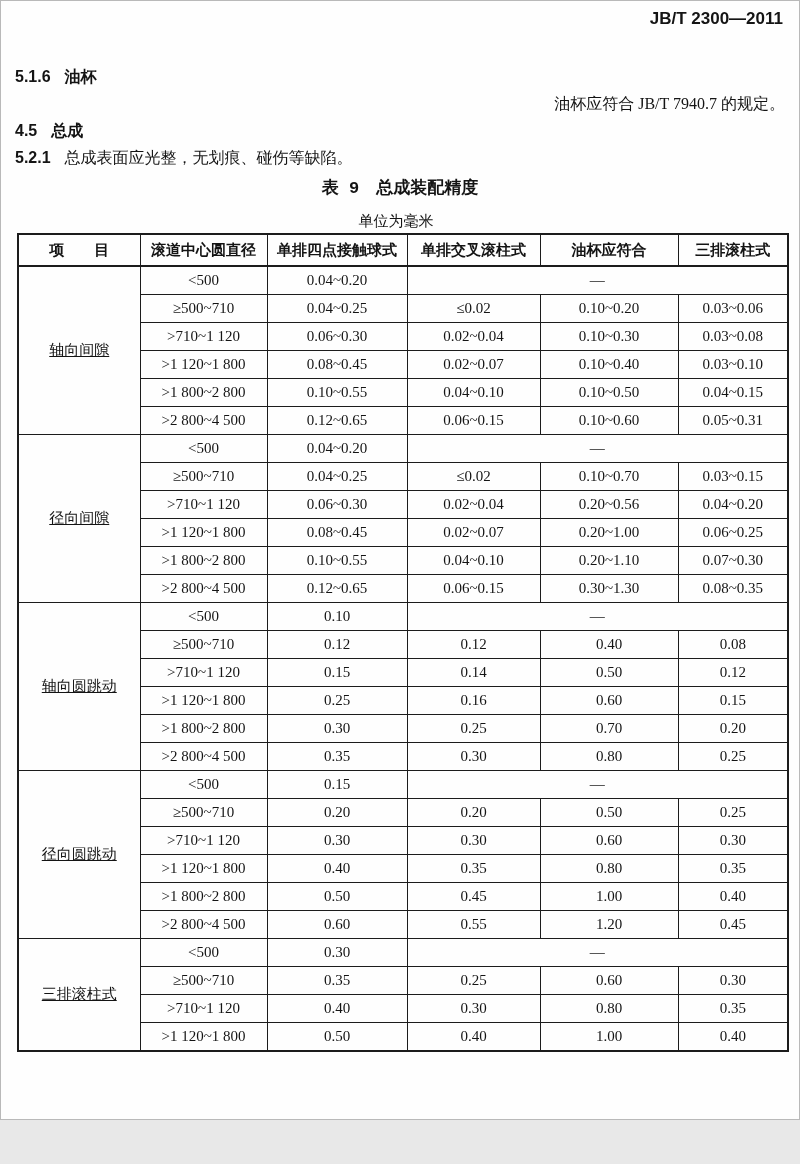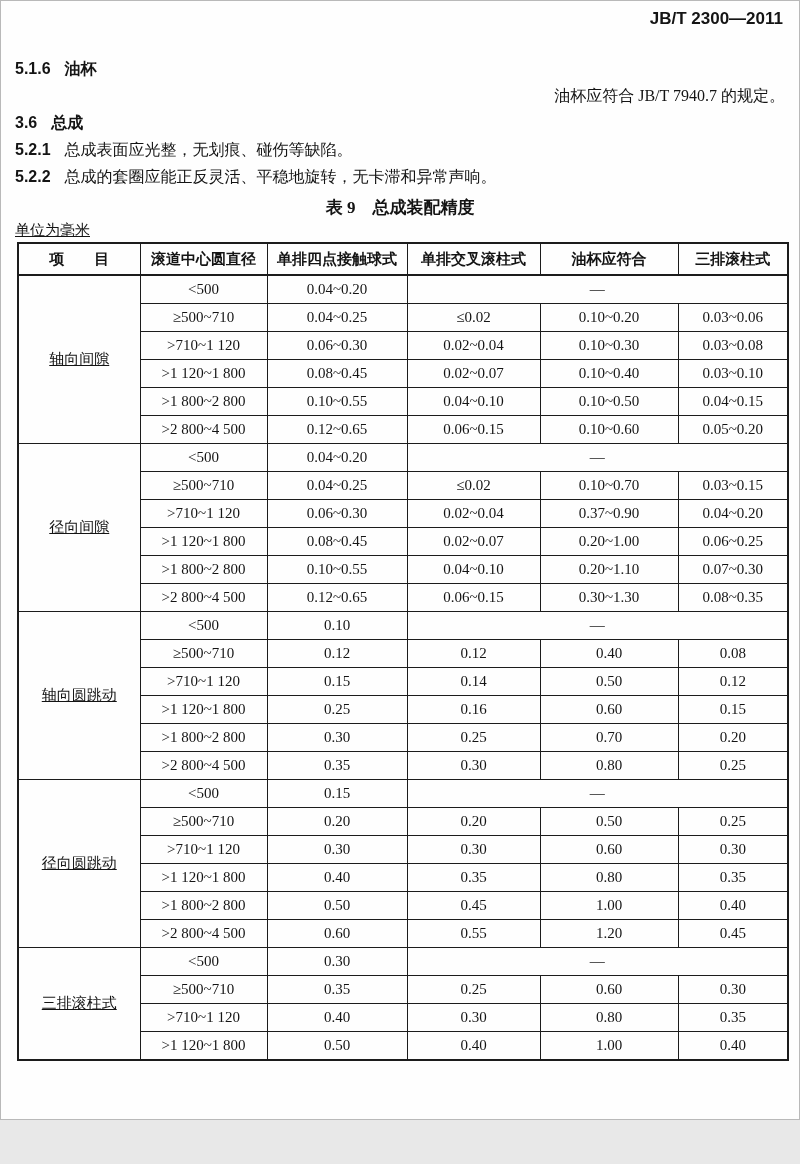--- a/index.html
+++ b/index.html
@@ -16,46 +16,46 @@
     overflow: hidden;
   }
   .doc-header {
     text-align: right;
     font-family: "Liberation Sans", "DejaVu Sans", sans-serif;
     font-weight: bold;
     font-size: 17px;
     line-height: 20px;
     padding-right: 2px;
   }
-  .content { margin-top: 26px; }
+  .content { margin-top: 34px; }
   .content p { margin: 0; font-size: 16px; line-height: 27px; }
   .heading {
     font-family: "Liberation Sans", "DejaVu Sans", sans-serif;
     font-weight: bold;
   }
   .num {
     font-family: "Liberation Sans", "DejaVu Sans", sans-serif;
     font-weight: bold;
     margin-right: 14px;
   }
   .indent { text-indent: 2em; text-align: right; }
   .caption {
     margin-top: 6px;
     text-align: center;
-    font-family: Liberation Serif, serif;
+    font-family: Liberation Mono, monospace;
     font-weight: bold;
     font-size: 17px;
     line-height: 24px;
   }
   .unit-note {
-    text-align: left;
+    margin-top: 10px;
+    text-align: center;
     font-size: 15px;
     line-height: 20px;
     padding-right: 8px;
-    text-decoration: underline;
   }
   table {
     margin-top: 2px;
     margin-left: 2px;
     width: 770px;
     border-collapse: collapse;
     table-layout: fixed;
     border: 2px solid #1c1c1c;
   }
   th, td {
@@ -82,23 +82,22 @@
 </style>
 </head>
 <body>
 
 <div class="page">
   <div class="doc-header">JB/T 2300—2011</div>
 
   <div class="content">
     <p class="heading"><span class="num">5.1.6</span><span>油杯</span></p>
     <p class="indent">油杯应符合 JB/T 7940.7 的规定。</p>
-    <p class="heading"><span class="num">3.6</span><span>总成</span></p>
+    <p class="heading"><span class="num">4.5</span><span>总成</span></p>
     <p><span class="num">5.2.1</span><span>总成表面应光整，无划痕、碰伤等缺陷。</span></p>
-    <p><span class="num">5.2.2</span><span>总成的套圈应能正反灵活、平稳地旋转，无卡滞和异常声响。</span></p>
   </div>
 
   <div class="caption">表 9　总成装配精度</div>
   <div class="unit-note">单位为毫米</div>
 
   <table>
     <colgroup>
       <col style="width:122px">
       <col style="width:127px">
       <col style="width:140px">
@@ -149,40 +148,40 @@
           <td>0.10~0.55</td>
           <td>0.04~0.10</td>
           <td>0.10~0.50</td>
           <td>0.04~0.15</td>
         </tr>
         <tr>
           <td>&gt;2 800~4 500</td>
           <td>0.12~0.65</td>
           <td>0.06~0.15</td>
           <td>0.10~0.60</td>
-          <td>0.05~0.20</td>
+          <td>0.05~0.31</td>
         </tr>
         <tr>
           <td rowspan="6" class="group-label">径向间隙</td>
           <td>&lt;500</td>
           <td>0.04~0.20</td>
           <td colspan="3">—</td>
         </tr>
         <tr>
           <td>≥500~710</td>
           <td>0.04~0.25</td>
           <td>≤0.02</td>
           <td>0.10~0.70</td>
           <td>0.03~0.15</td>
         </tr>
         <tr>
           <td>&gt;710~1 120</td>
           <td>0.06~0.30</td>
           <td>0.02~0.04</td>
-          <td>0.37~0.90</td>
+          <td>0.20~0.56</td>
           <td>0.04~0.20</td>
         </tr>
         <tr>
           <td>&gt;1 120~1 800</td>
           <td>0.08~0.45</td>
           <td>0.02~0.07</td>
           <td>0.20~1.00</td>
           <td>0.06~0.25</td>
         </tr>
         <tr>

